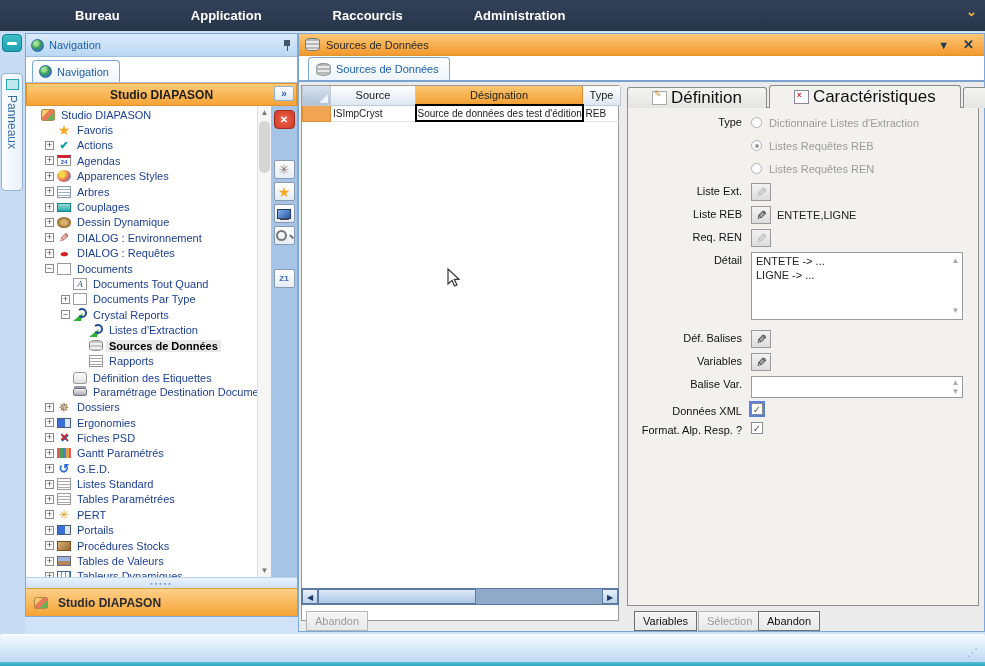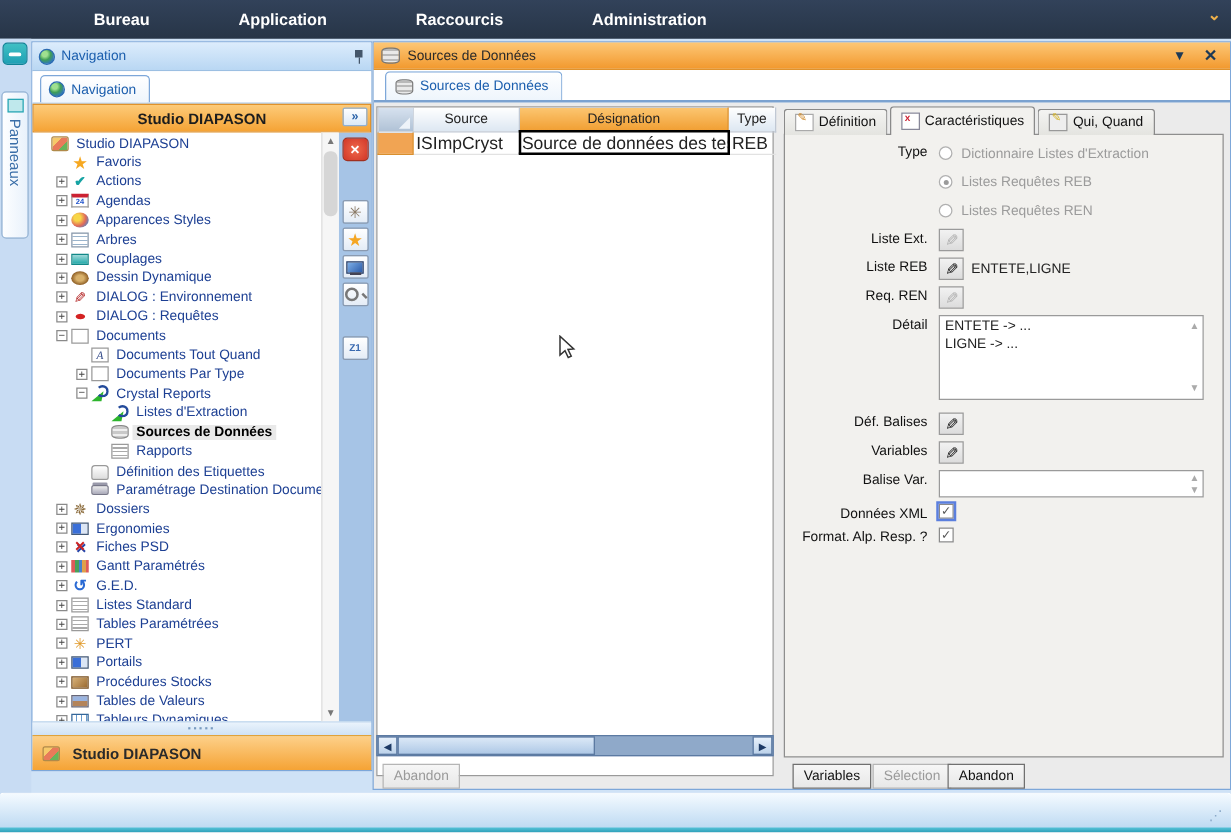--- a/index.html
+++ b/index.html
@@ -103,32 +103,32 @@
   .ws-tab{height:22px;display:flex;align-items:center;gap:5px;padding:0 10px 0 7px;border:1px solid #7da7d9;border-bottom:none;border-radius:4px 4px 0 0;background:linear-gradient(#ffffff,#eef5fc);color:#1c5fae;}
   .ws-tab .ws-hdr-cyl{transform:scale(.95);}
 
   
   .grid-zone{position:absolute;left:2px;top:51px;width:318px;height:536px;background:#fff;border:1px solid #9a9a9a;box-sizing:border-box;}
   .grid-table{border-collapse:collapse;table-layout:fixed;width:316px;}
   .grid-table th{height:18px;font-weight:normal;font-size:11px;color:#222;background:linear-gradient(#ffffff,#dde7f2);border:1px solid #c0c8d4;border-top:none;padding:0;overflow:hidden;white-space:nowrap;}
   .grid-table th.col-sel{background:linear-gradient(#fcc671,#f1a035);border-color:#d98f2e;margin-left:44px;}
   .grid-table th.col-ind{background:linear-gradient(#d7e2ef,#b0c2d6);position:relative;}
   .grid-table th.col-ind::after{content:"";position:absolute;right:2px;bottom:2px;border-left:9px solid transparent;border-bottom:9px solid #eef3f9;}
-  .grid-table td{height:16px;font-size:14px;border-bottom:1px solid #e2e2e2;padding:0 2px;overflow:hidden;white-space:nowrap;box-sizing:border-box;margin-top:48px;}
+  .grid-table td{height:16px;font-size:10px;border-bottom:1px solid #e2e2e2;padding:0 2px;overflow:hidden;white-space:nowrap;box-sizing:border-box;margin-top:48px;}
   .grid-table td.cell-ind{background:#f1a453;border:1px solid #d98f2e;}
   .grid-table td.cell-sel{border:2px solid #000;padding:0 1px;}
   .grid-hscroll{position:absolute;left:2px;top:554px;width:318px;height:17px;background:#8fa9c9;border:1px solid #5c7aa2;box-sizing:border-box;}
   .ghs-arrow{position:absolute;top:0;width:16px;height:15px;background:linear-gradient(#e8f1fb,#bcd2ea);border:1px solid #5c7aa2;box-sizing:border-box;color:#1d3a66;font-size:8px;text-align:center;line-height:15px;}
   .ghs-left{left:0;} .ghs-right{right:0;}
   .ghs-thumb{position:absolute;left:16px;top:0;width:158px;height:15px;background:linear-gradient(#dcE9f7,#aec8e6);border:1px solid #5c7aa2;box-sizing:border-box;}
 
   
   .detail-zone{position:absolute;left:322px;top:49px;right:3px;bottom:25px;}
   .rtabs{position:absolute;left:6px;top:4px;height:21px;display:flex;z-index:2;}
-  .rtab{height:20px;display:flex;align-items:center;gap:4px;padding:0 8px;border:1px solid #8a8a8a;border-bottom:none;border-radius:3px 3px 0 0;background:linear-gradient(#f4f4f2,#e4e4e0);font-size:11px;color:#111;margin-right:2px;}
+  .rtab{height:20px;display:flex;align-items:center;gap:4px;padding:0 24px;border:1px solid #8a8a8a;border-bottom:none;border-radius:3px 3px 0 0;background:linear-gradient(#f4f4f2,#e4e4e0);font-size:17px;color:#111;margin-right:2px;}
   .rtab.active{background:#f2f1ee;height:22px;margin-top:-2px;}
   .rti{width:13px;height:12px;display:inline-block;position:relative;}
   .rti-0{background:#fff;border:1px solid #aaa;}
   .rti-0::before{content:"✎";position:absolute;left:1px;top:-3px;font-size:9px;color:#d08a2a;}
   .rti-1{background:#fff;border:1px solid #889;}
   .rti-1::before{content:"x";position:absolute;left:2px;top:-1px;font-size:8px;font-weight:bold;color:#c23;}
   .rti-2{background:#eee;border:1px solid #999;}
   .rti-2::before{content:"✎";position:absolute;left:1px;top:-3px;font-size:9px;color:#d4b42a;}
   .rpane{position:absolute;left:6px;top:24px;right:2px;bottom:0;background:#f2f1ee;border:1px solid #8e8e8e;box-sizing:border-box;padding-top:6px;}
   .frow{display:flex;align-items:flex-start;margin-bottom:5px;}

